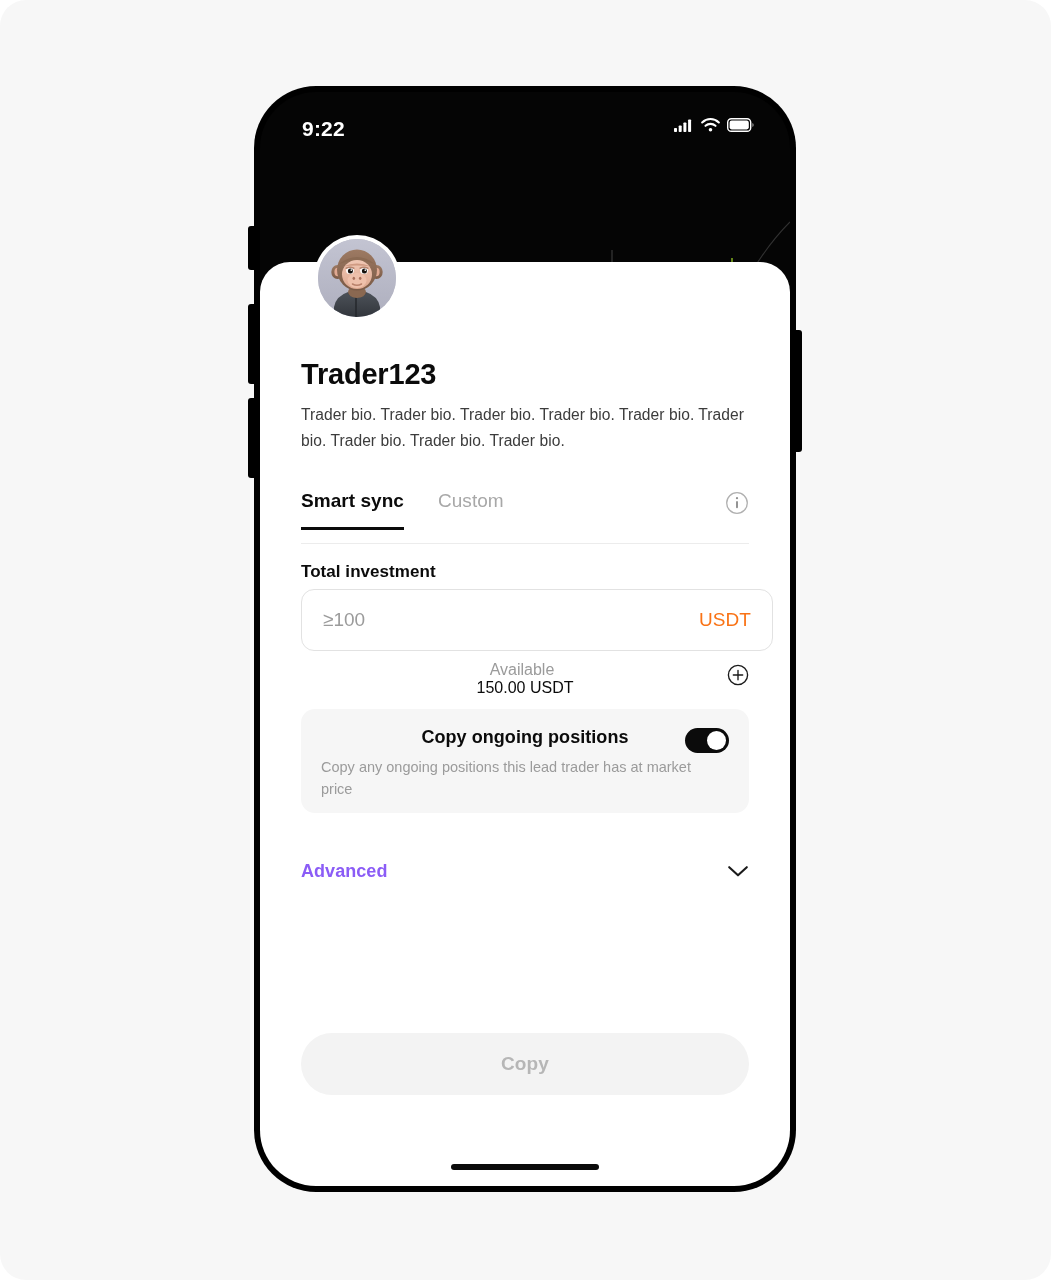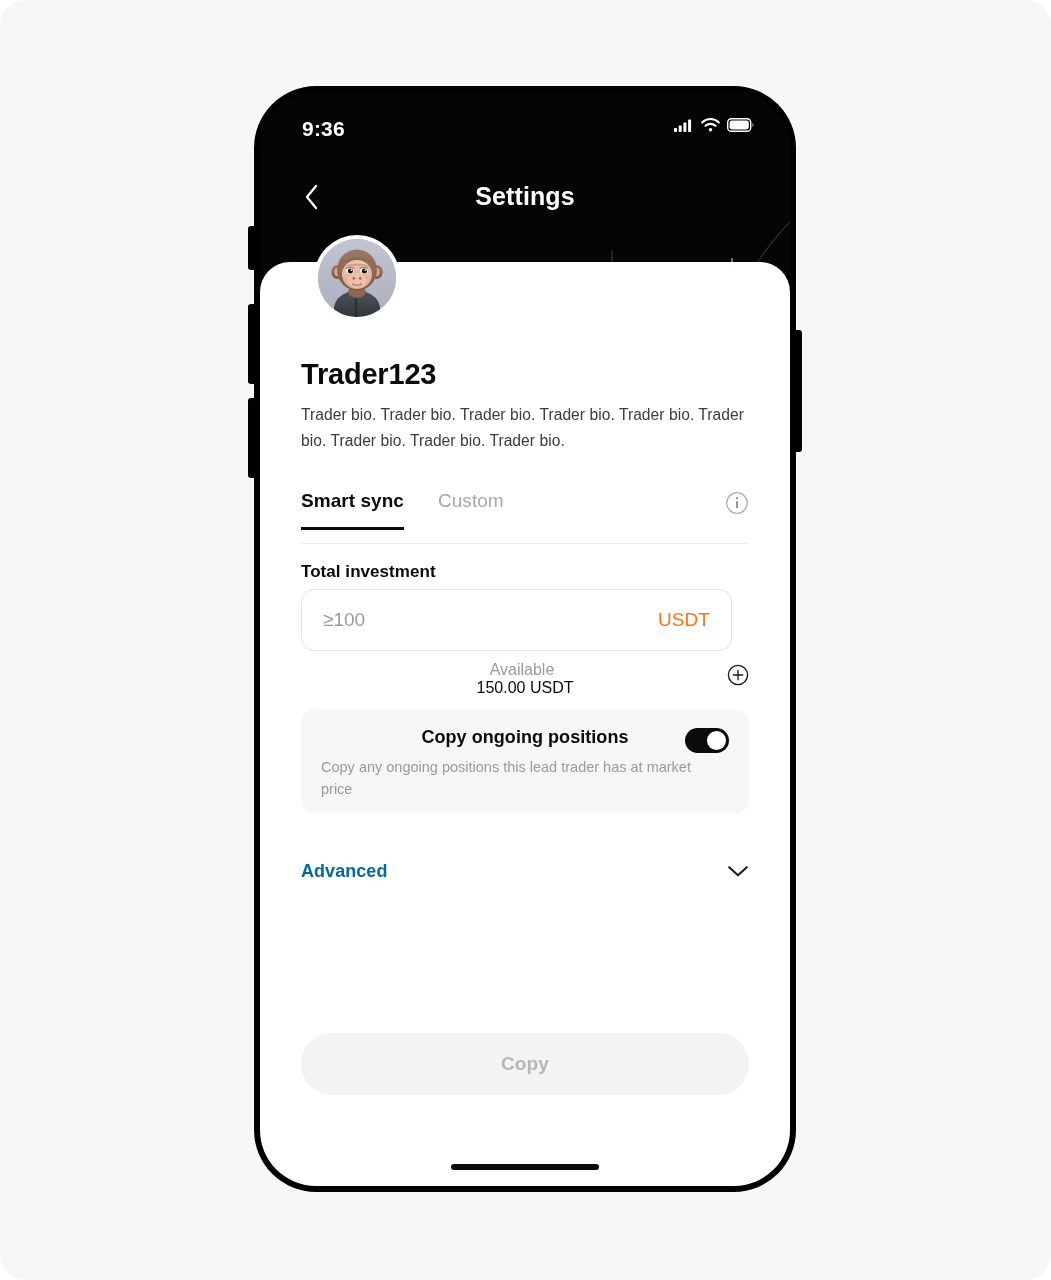--- a/index.html
+++ b/index.html
@@ -223,21 +223,21 @@
     left: 41px; top: 300px;
     font-size: 17px;
     font-weight: 700;
     color: #0b0b0b;
     letter-spacing: 0.05px;
   }
 
   #invest-field {
     position: absolute;
     left: 41px; top: 327px;
-    width: 431px;
+    width: 472px;
     height: 62px;
     border: 1px solid #e2e2e2;
     border-radius: 13px;
     display: flex;
     align-items: center;
     justify-content: space-between;
     padding: 0 21px;
     cursor: text;
   }
   #invest-input {
@@ -322,21 +322,21 @@
     width: 448px;
     height: 34px;
     display: flex;
     align-items: center;
     justify-content: space-between;
     cursor: pointer;
   }
   #advanced-label {
     font-size: 18px;
     font-weight: 700;
-    color: #0369a1;
+    color: #8b5cf6;
     letter-spacing: 0.05px;
   }
 
   
   #copy-cta {
     position: absolute;
     left: 41px; top: 771px;
     width: 448px;
     height: 62px;
     border-radius: 31px;
@@ -410,49 +410,41 @@
             <line x1="292" y1="196" x2="292" y2="272"></line>
             <rect x="285.5" y="216" width="13" height="52" rx="1.5"></rect>
 
             <line x1="472" y1="166" x2="472" y2="252"></line>
             <rect x="465" y="182" width="14" height="64" rx="1.5"></rect>
           </g>
         </svg>
       </div>
 
       <div id="status-bar">
-        <div id="status-time">9:36</div>
+        <div id="status-time">9:22</div>
         <div id="status-icons">
           <svg width="20" height="14" viewBox="0 0 20 14">
             <rect x="0" y="10" width="3" height="4" rx="0.8" fill="#ffffff"></rect>
             <rect x="4.7" y="7.5" width="3" height="6.5" rx="0.8" fill="#ffffff"></rect>
             <rect x="9.4" y="4.5" width="3" height="9.5" rx="0.8" fill="#ffffff"></rect>
             <rect x="14.1" y="1.5" width="3" height="12.5" rx="0.8" fill="#ffffff"></rect>
           </svg>
           <svg width="19" height="14" viewBox="0 0 19 14">
             <path d="M1.2 4.4 A12 12 0 0 1 17.8 4.4" fill="none" stroke="#ffffff" stroke-width="2.1" stroke-linecap="round"></path>
             <path d="M4.5 7.8 A7.5 7.5 0 0 1 14.5 7.8" fill="none" stroke="#ffffff" stroke-width="2.1" stroke-linecap="round"></path>
             <circle cx="9.5" cy="11.8" r="1.8" fill="#ffffff"></circle>
           </svg>
           <svg width="27" height="14" viewBox="0 0 27 14">
             <rect x="0.7" y="0.7" width="23" height="12.6" rx="3.6" fill="none" stroke="#ffffff" stroke-width="1.4"></rect>
             <rect x="2.6" y="2.6" width="19.2" height="8.8" rx="2.1" fill="#ffffff"></rect>
             <path d="M25.3 5 a2.1 2.1 0 0 1 0 4" fill="#ffffff" opacity="0.55"></path>
           </svg>
         </div>
       </div>
 
-      <div id="nav-bar">
-        <div id="back-btn">
-          <svg width="15" height="26" viewBox="0 0 15 26">
-            <path d="M12 2 L3 13 L12 24" fill="none" stroke="#ffffff" stroke-width="2.3" stroke-linecap="round" stroke-linejoin="round"></path>
-          </svg>
-        </div>
-        <div id="nav-title">Settings</div>
-      </div>
 
       <div id="sheet"></div>
 
       <div id="avatar-wrap">
         <div id="avatar">
           <svg width="78" height="78" viewBox="0 0 78 78">
             <defs>
               <linearGradient id="bgG" x1="0" y1="0" x2="0" y2="1">
                 <stop offset="0%" stop-color="#c3c4d2"></stop>
                 <stop offset="100%" stop-color="#aeafbe"></stop>

